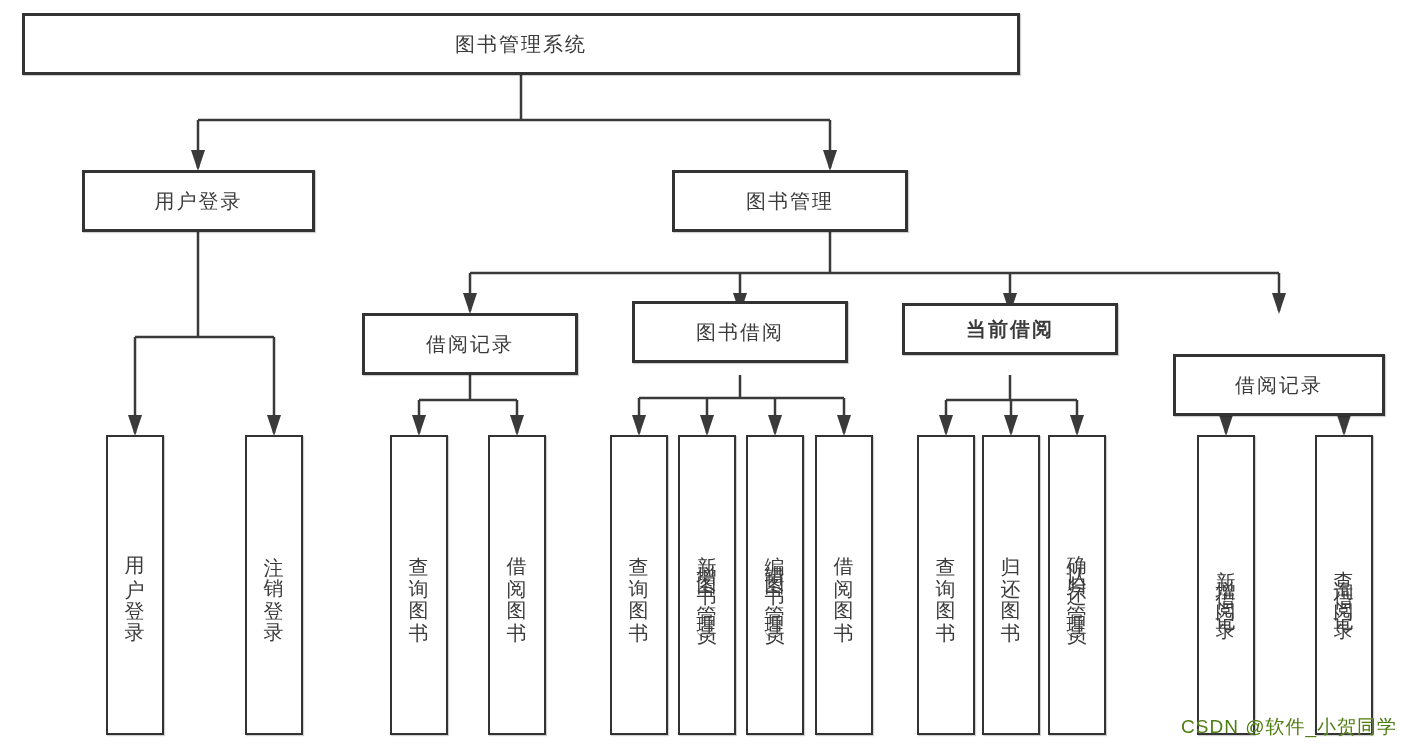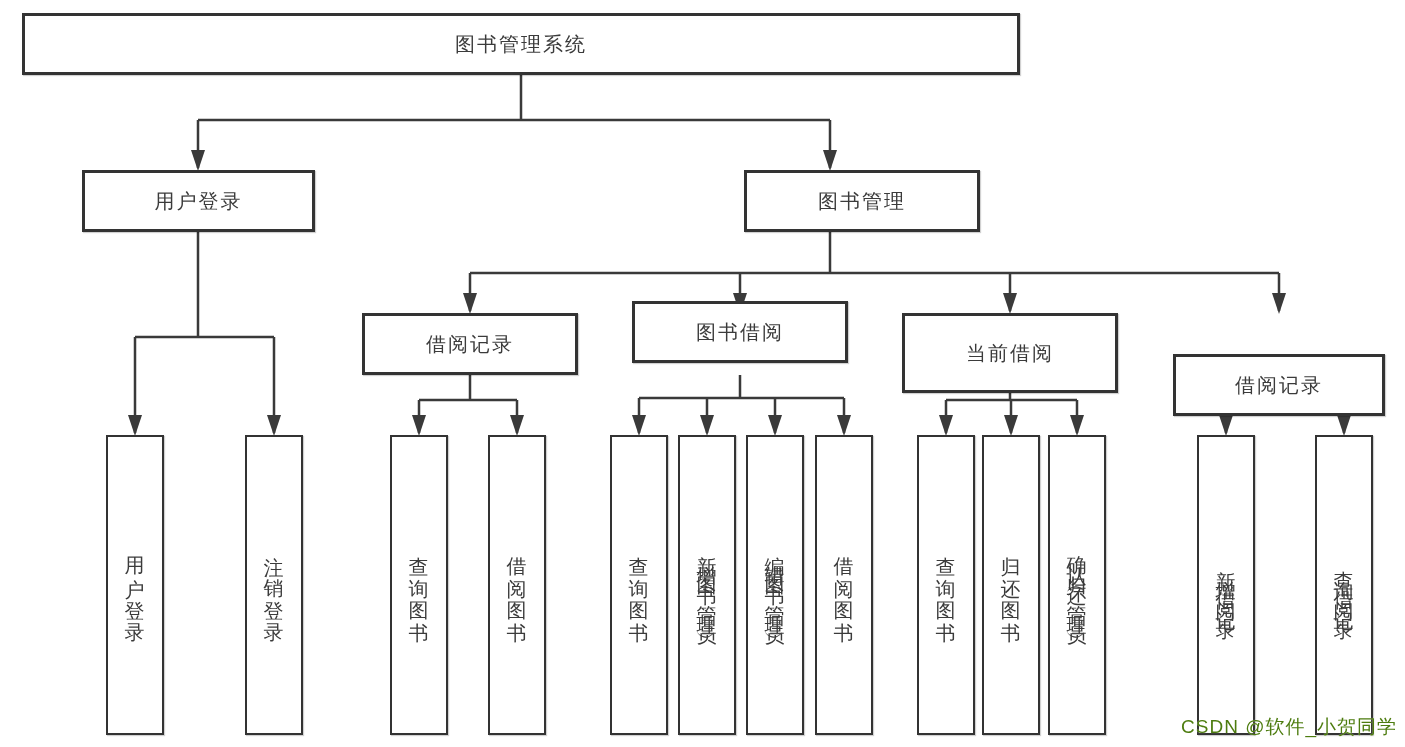--- a/index.html
+++ b/index.html
@@ -92,31 +92,31 @@
     </g>
   </svg>
 
   <div class="node" style="left:22px; top:13px; width:998px; height:62px;">
     <span>图书管理系统</span>
   </div>
 
   <div class="node" style="left:82px; top:170px; width:233px; height:62px;">
     <span>用户登录</span>
   </div>
-  <div class="node" style="left:744px; top:170px; width:236px; height:62px;">
+  <div class="node" style="left:672px; top:170px; width:236px; height:62px;">
     <span>图书管理</span>
   </div>
 
   <div class="node" style="left:362px; top:313px; width:216px; height:62px;">
     <span>借阅记录</span>
   </div>
   <div class="node" style="left:632px; top:301px; width:216px; height:62px;">
     <span>图书借阅</span>
   </div>
-  <div class="node" style="left:902px; top:313px; width:216px; height:80px;">
+  <div class="node" style="left:902px; top:303px; width:216px; height:52px;font-weight:bold;">
     <span>当前借阅</span>
   </div>
   <div class="node" style="left:1173px; top:313px; width:212px; height:62px;margin-top:41px;">
     <span>借阅记录</span>
   </div>
 
   <div class="node leaf" style="left:106px; top:435px; width:58px; height:300px;">
     <span class="v-label short">用户登录</span>
   </div>
   <div class="node leaf" style="left:245px; top:435px; width:58px; height:300px;">

